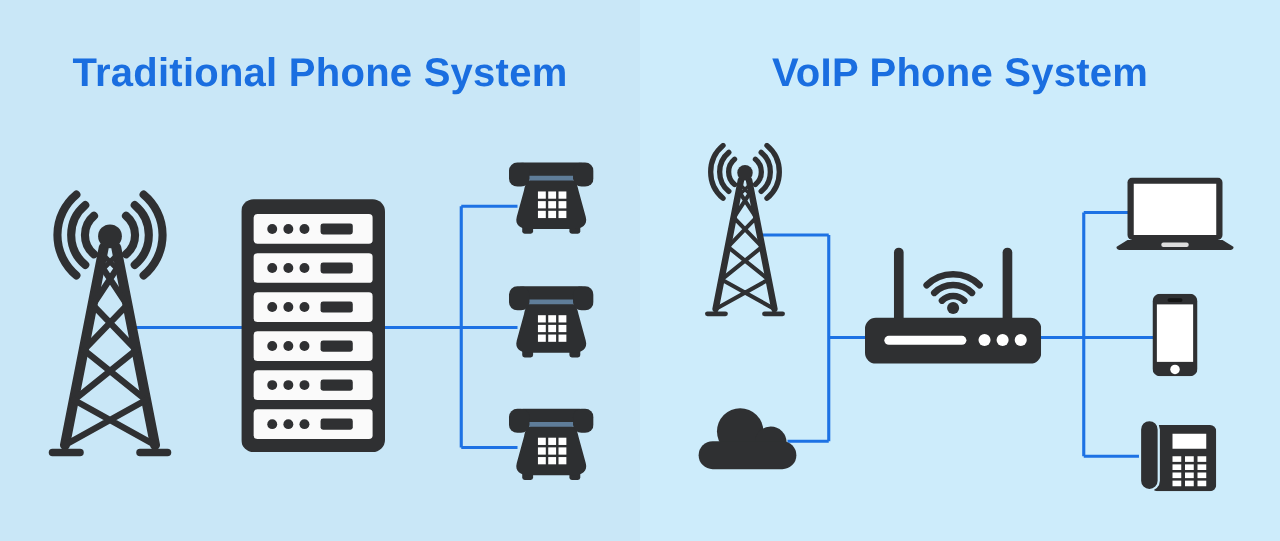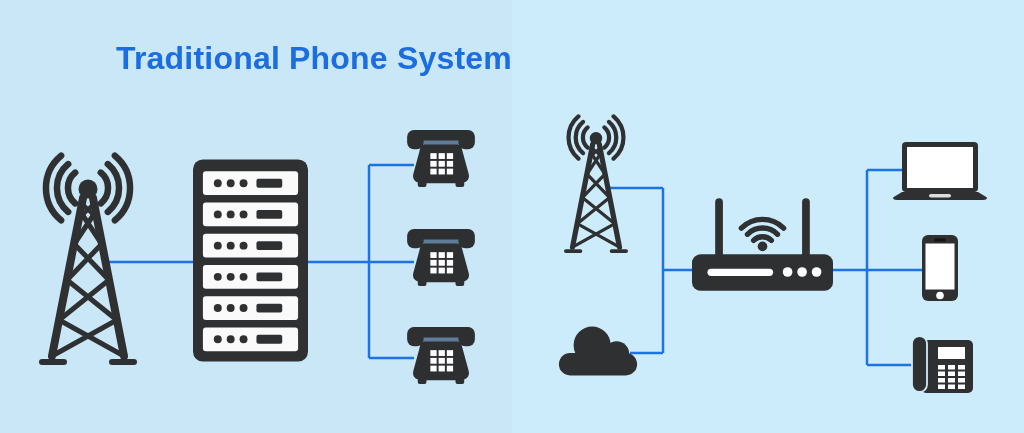--- a/index.html
+++ b/index.html
@@ -1,21 +1,21 @@
 <!DOCTYPE html>
 <html style="--title-text: #1a6ee0; --connector-line: #1d72e4; --icon-dark: #2f3032; --left-bg: #c9e7f7; --right-bg: #cdecfb; --device-screen: #ffffff;"><head>
 <meta charset="utf-8">
 <style>
   html,body{margin:0;padding:0;}
   body{font-family:"Liberation Sans",sans-serif;}
   #canvas{position:relative;width:1024px;height:433px;overflow:hidden;background:var(--left-bg,#c9e7f7);}
   .panel{position:absolute;top:0;height:433px;width:512px;}
   #panel-left{left:0;background:var(--left-bg,#c9e7f7);}
   #panel-right{left:512px;background:var(--right-bg,#cdecfb);}
-  .title{position:absolute;top:40px;width:512px;text-align:right;font-size:32px;font-weight:bold;
+  .title{position:absolute;top:40px;width:512px;text-align:center;font-size:32px;font-weight:bold;
          color:var(--title-text,#1a6ee0);letter-spacing:0.2px;z-index:3;}
   #title-left{left:0;}
   #title-right{left:512px;}
   #wires{position:absolute;left:0;top:0;z-index:1;}
   .conn{stroke:var(--connector-line,#1d72e4);stroke-width:2.5;fill:none;}
   .icon{position:absolute;z-index:2;}
 </style>
 </head>
 <body>
 
@@ -183,20 +183,21 @@
       </g>
     </symbol>
   </defs>
 </svg>
 
 <div id="canvas">
   <div class="panel" id="panel-left"></div>
   <div class="panel" id="panel-right"></div>
 
   <div class="title" id="title-left">Traditional Phone System</div>
+  <div class="title" id="title-right">VoIP Phone System</div>
 
   <svg id="wires" width="1024" height="433">
 
     <line class="conn" x1="102" y1="262" x2="200" y2="262"></line>
     <line class="conn" x1="304" y1="262" x2="414" y2="262"></line>
     <line class="conn" x1="369" y1="165" x2="369" y2="358"></line>
     <line class="conn" x1="369" y1="165" x2="414" y2="165"></line>
     <line class="conn" x1="369" y1="358" x2="414" y2="358"></line>
 
     <line class="conn" x1="606" y1="188" x2="663" y2="188"></line>

